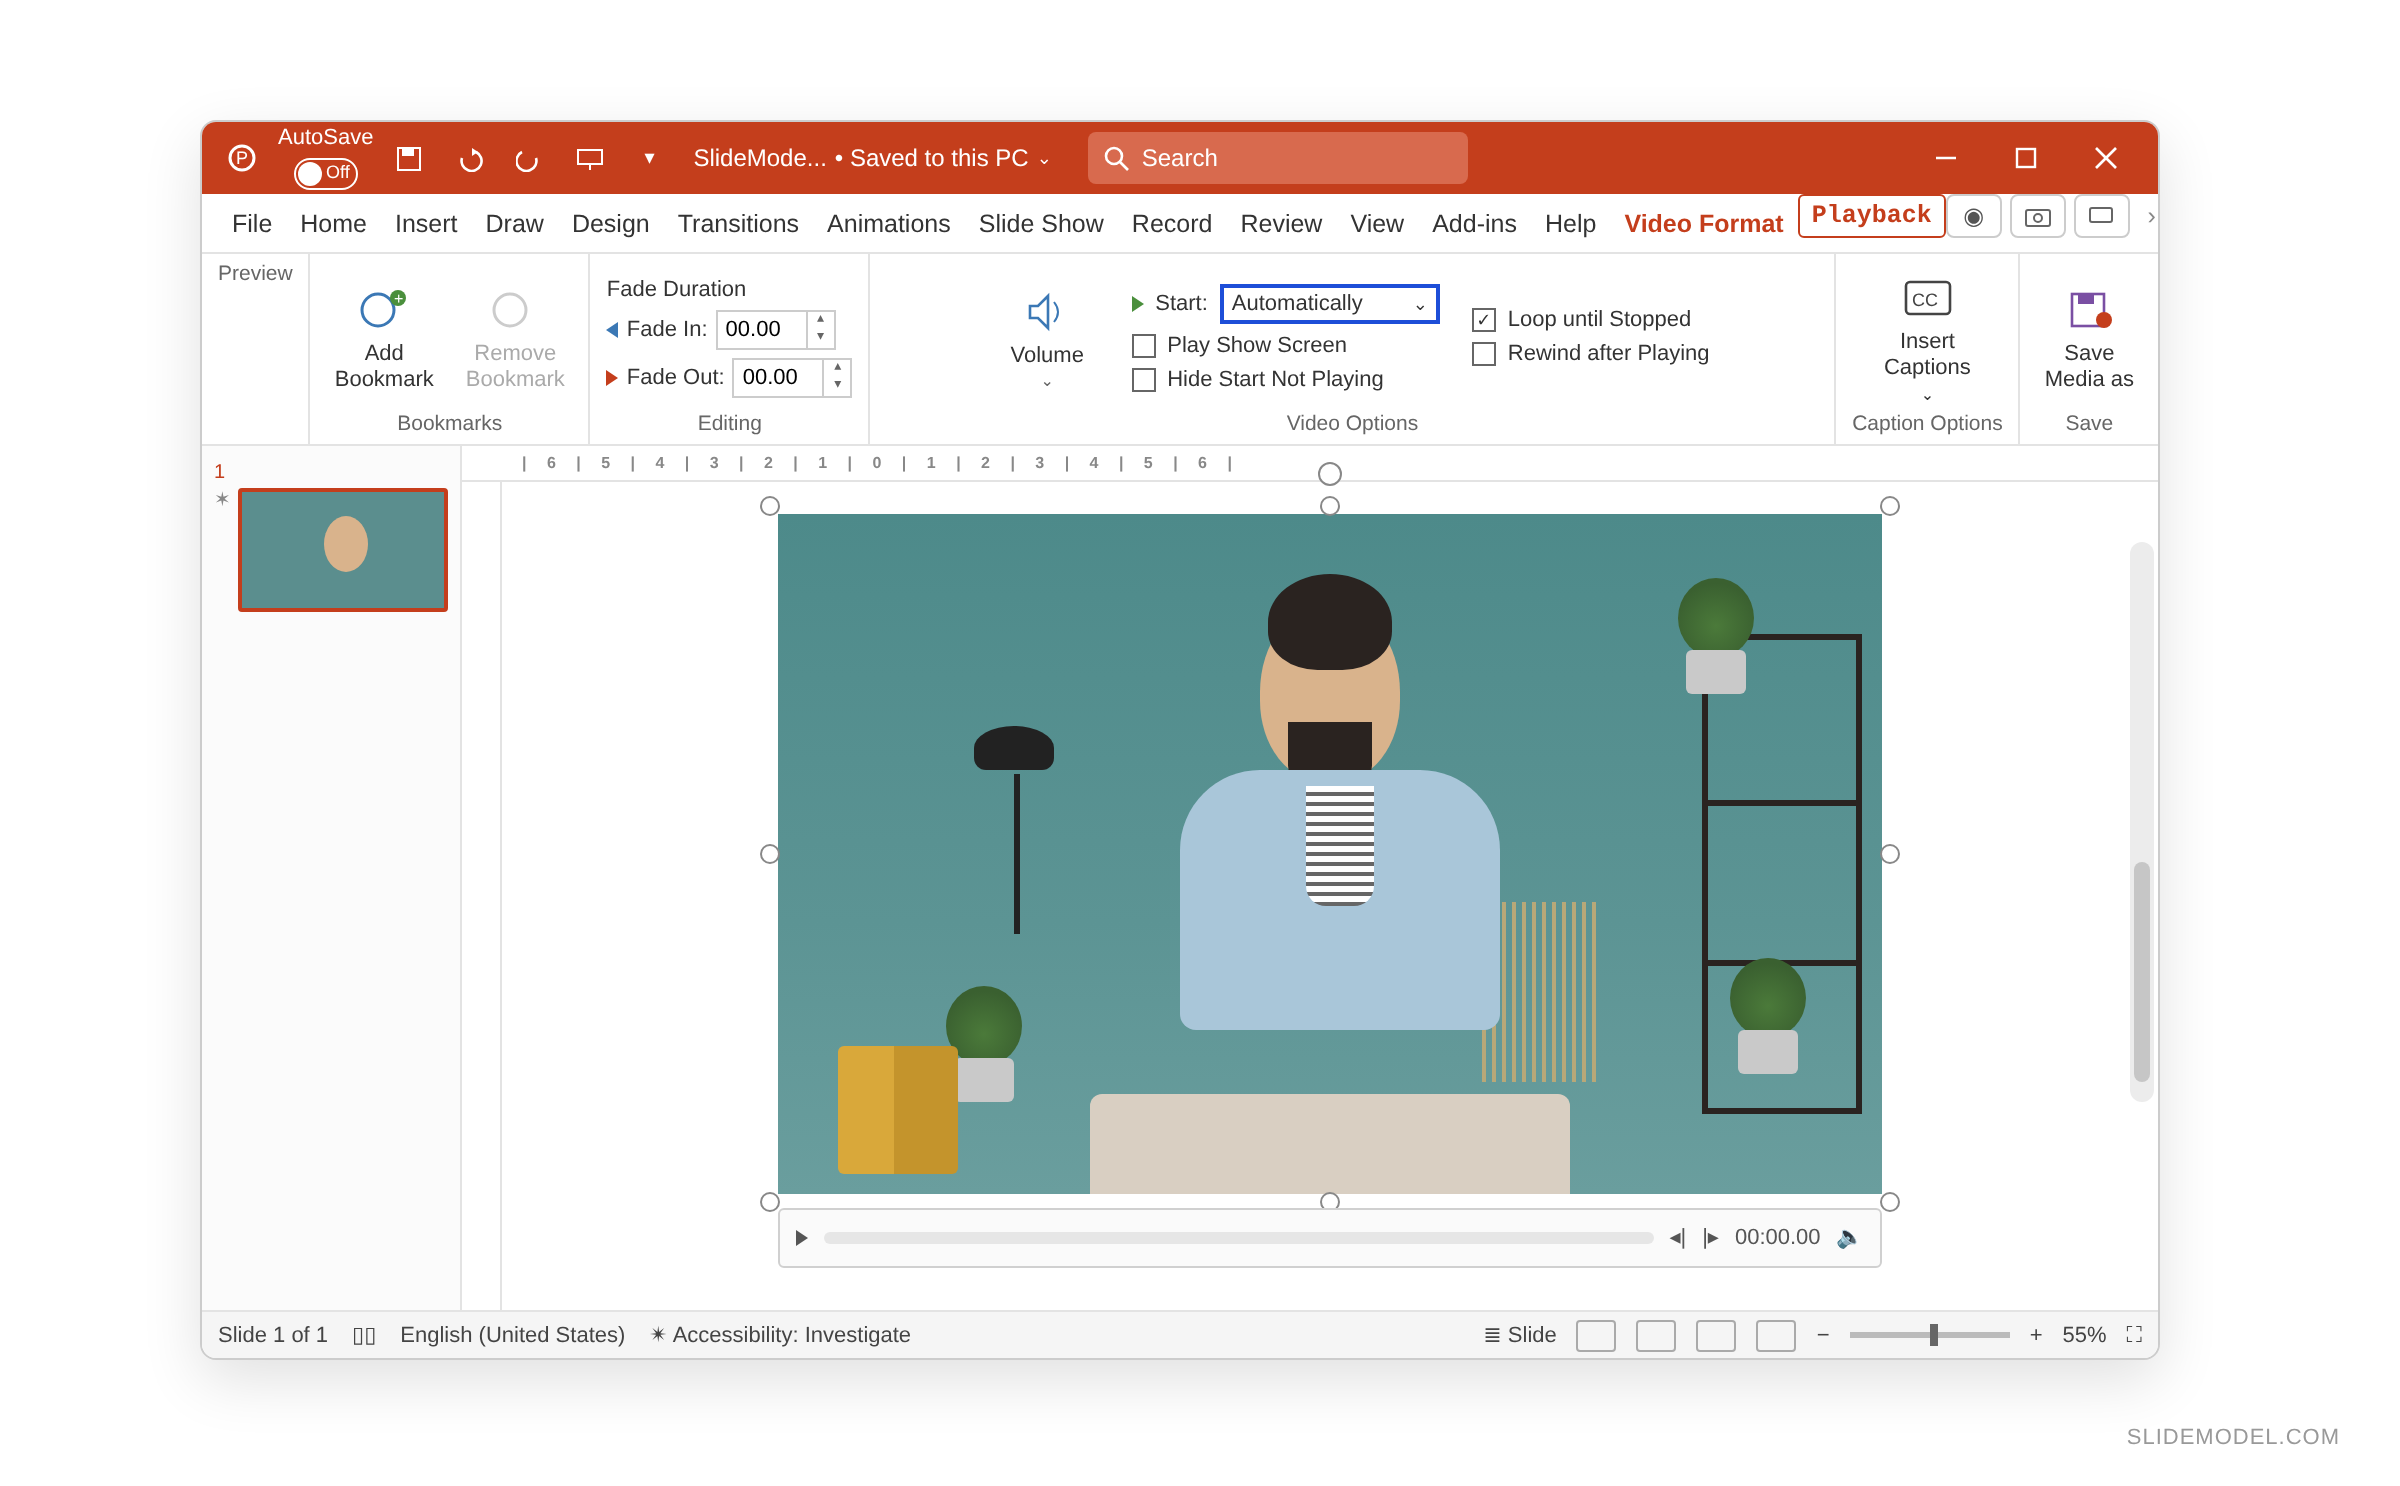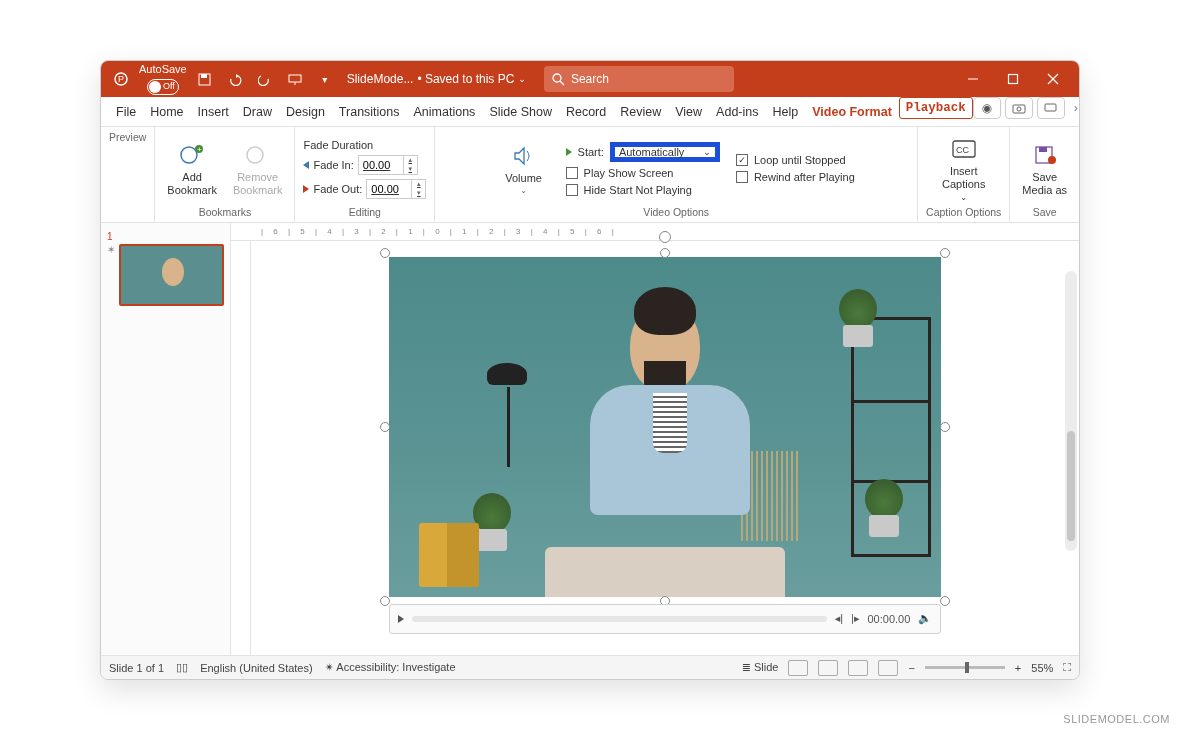--- a/index.html
+++ b/index.html
@@ -25,34 +25,34 @@
 .ribbon{height:96px;background:#fff;border-bottom:1px solid #e3e3e3;display:flex;font-size:11px;color:#333;}
 .rgroup{display:flex;flex-direction:column;align-items:center;border-right:1px solid #e3e3e3;padding:4px 8px 2px;}
 .rgroup .row{display:flex;gap:8px;flex:1;}
 .rgroup .lbl{font-size:10.5px;color:#666;padding-bottom:2px;}
 .vbtn{display:flex;flex-direction:column;align-items:center;justify-content:center;gap:2px;min-width:52px;padding:2px 4px;font-size:11px;line-height:1.15;text-align:center;}
 .vbtn .ico{width:28px;height:28px;display:flex;align-items:center;justify-content:center;color:#4a8f3c;}
 .vbtn.dim{color:#aaa;}
 .vbtn.dim .ico{color:#bbb;}
 .editcol{display:flex;flex-direction:column;gap:4px;justify-content:center;font-size:11px;}
 .editrow{display:flex;align-items:center;gap:4px;}
-.spin{display:flex;border:1px solid #ccc;height:20px;text-decoration:underline;}
+.spin{display:flex;border:1px solid #ccc;height:20px;}
 .spin input{width:44px;border:none;font-size:11px;padding:0 4px;outline:none;}
 .spin .ar{width:14px;display:flex;flex-direction:column;border-left:1px solid #ccc;}
 .spin .ar span{height:9px;font-size:7px;line-height:7px;text-align:center;color:#666;}
 .vopt{display:flex;flex-direction:column;justify-content:center;gap:5px;font-size:11px;}
 .vopt .vrow{display:flex;align-items:center;gap:6px;}
 .chk{width:12px;height:12px;border:1px solid #666;display:inline-flex;align-items:center;justify-content:center;font-size:9px;color:#333;}
-.sel{border:5px solid #1d4ed8;height:20px;width:110px;font-size:11px;padding:0 4px;display:flex;align-items:center;justify-content:space-between;}
+.sel{border:2px solid #1d4ed8;height:20px;width:110px;font-size:11px;padding:0 4px;display:flex;align-items:center;justify-content:space-between;}
 .workspace{flex:1;display:flex;overflow:hidden;background:#f5f5f5;}
 .thumbs{width:130px;background:#fbfbfb;border-right:1px solid #e3e3e3;padding:8px 6px;}
 .thumbnum{font-size:10px;color:#c43e1c;display:flex;align-items:flex-start;gap:4px;}
 .thumb{width:106px;height:62px;border:2px solid #c43e1c;border-radius:2px;margin-top:2px;background:#5b8e8e;position:relative;overflow:hidden;}
 .editor{flex:1;position:relative;background:#fff;display:flex;flex-direction:column;}
-.hruler{height:18px;background:#fff;border-bottom:1px solid #e3e3e3;font-size:8px;color:#888;display:flex;align-items:center;padding-left:30px;letter-spacing:4px;white-space:nowrap;overflow:hidden;}
+.hruler{height:18px;background:#fff;border-bottom:1px solid #e3e3e3;font-size:8px;color:#888;display:flex;align-items:center;padding-left:30px;letter-spacing:4px;white-space:nowrap;overflow:hidden;font-weight:bold;}
 .canvaswrap{flex:1;display:flex;}
 .vruler{width:20px;background:#fff;border-right:1px solid #e3e3e3;}
 .canvas{flex:1;background:#fff;display:flex;align-items:center;justify-content:center;position:relative;}
 .slide{width:660px;height:395px;background:#fff;position:relative;}
 .video{position:absolute;left:54px;top:6px;width:552px;height:340px;background:linear-gradient(180deg,#4d8a8a 0%,#5c9494 60%,#6a9e9e 100%);}
 .handles{position:absolute;inset:-4px;pointer-events:none;}
 .h{position:absolute;width:10px;height:10px;border:1px solid #888;background:#fff;border-radius:50%;}
 .h.tl{left:-5px;top:-5px;}.h.tr{right:-5px;top:-5px;}.h.bl{left:-5px;bottom:-5px;}.h.br{right:-5px;bottom:-5px;}
 .h.tm{left:50%;top:-5px;margin-left:-5px;}.h.bm{left:50%;bottom:-5px;margin-left:-5px;}
 .h.ml{left:-5px;top:50%;margin-top:-5px;}.h.mr{right:-5px;top:50%;margin-top:-5px;}

